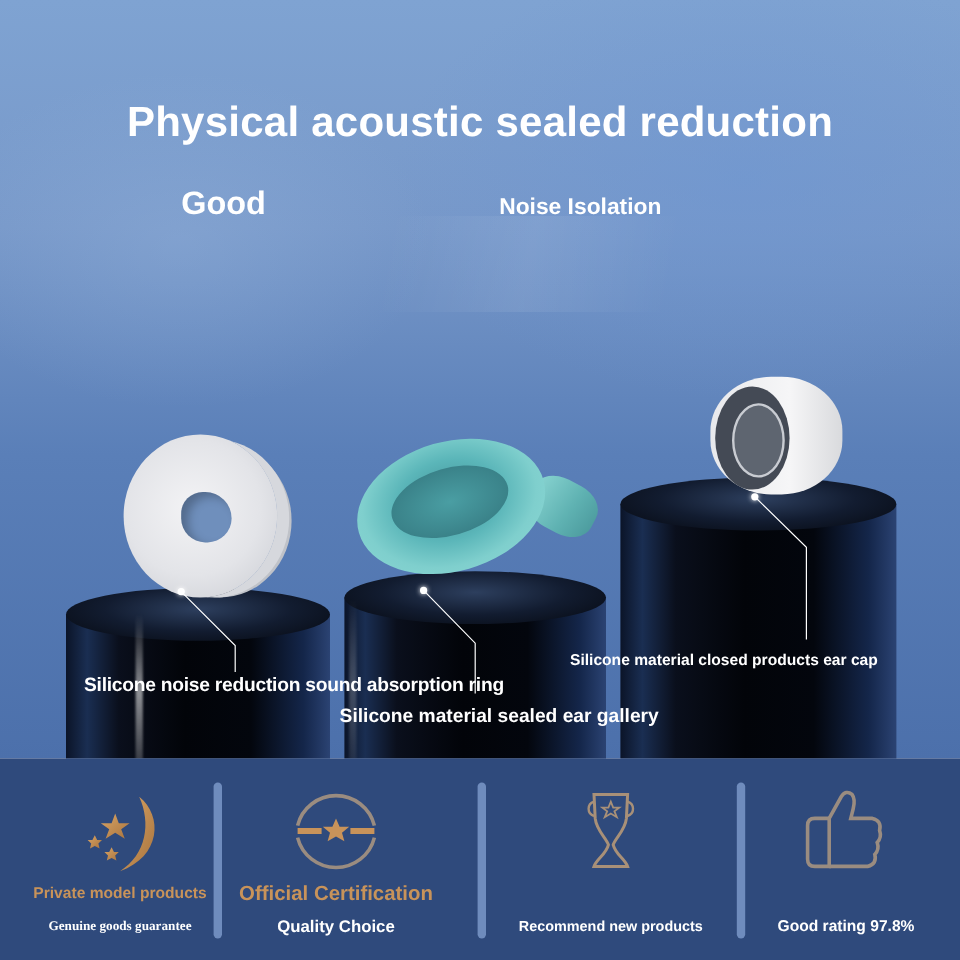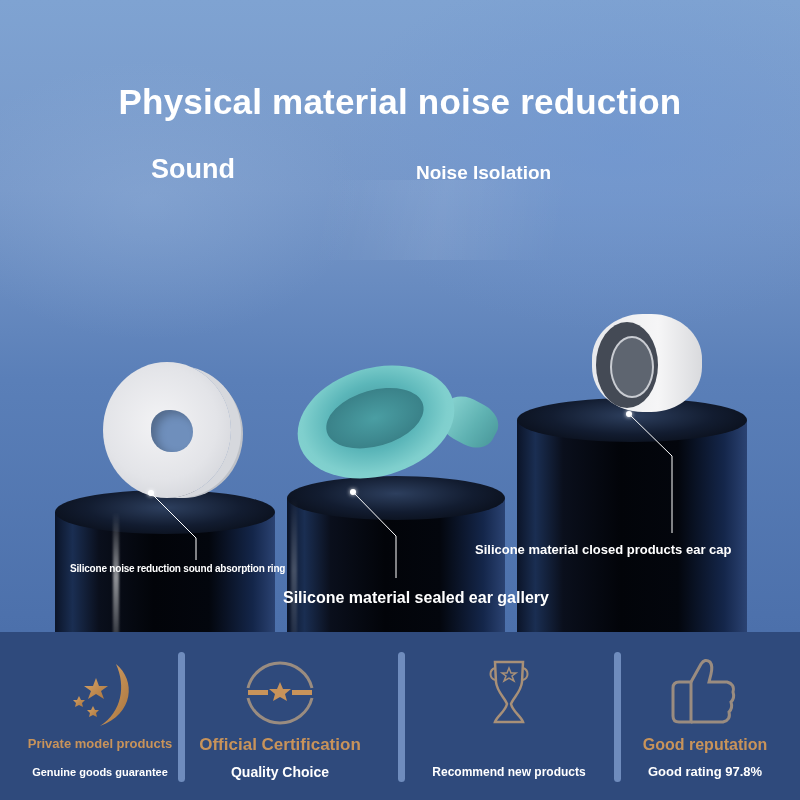--- a/index.html
+++ b/index.html
@@ -39,43 +39,43 @@
   .stem { position:absolute; left:440px; top:400px; width:58px; height:44px; border-radius:40%;
     background:linear-gradient(100deg, #8ad5d2, #5fb2b2 60%, #4b9a9d); transform:rotate(28deg); }
   .earcap { position:absolute; left:592px; top:314px; width:110px; height:98px; border-radius:46%;
     background:linear-gradient(90deg, #e8e9ec 0%, #f6f6f7 60%, #d9dadd 100%); }
   .earcap .in1 { position:absolute; left:4px; top:8px; width:62px; height:86px; border-radius:50%; background:#444a55; }
   .earcap .in2 { position:absolute; left:18px; top:22px; width:40px; height:58px; border-radius:50%; background:#5e6570; border:2px solid #c9ccd2; }
 
   .dot { position:absolute; width:6px; height:6px; border-radius:50%; background:#fff; box-shadow:0 0 4px #fff; }
   svg.lines { position:absolute; left:0; top:0; }
   .lbl { position:absolute; color:#fff; font-weight:bold; white-space:nowrap; }
-  .l1 { left:70px; top:563px; font-size:10px; letter-spacing:-0.2px; }
+  .l1 { left:70px; top:563px; font-size:16px; letter-spacing:-0.2px; }
   .l2 { left:283px; top:589px; font-size:16px;text-align:center; }
   .l3 { left:475px; top:542px; font-size:13px; }
 
   .footer { position:absolute; left:0; top:632px; width:800px; height:168px; background:#2f4a7c; }
   .item { position:absolute; top:0; height:188px; text-align:center; }
   .item .icon { position:absolute; left:50%; transform:translateX(-50%); top:20px; width:80px; height:80px; }
   .item .head { position:absolute; left:0; width:100%; top:104px; color:#c8935a; font-weight:bold; white-space:nowrap; }
   .item .desc { position:absolute; left:0; width:100%; top:132px; color:#fff; font-weight:bold; white-space:nowrap; }
-  .i1 { left:10px; width:180px; } .i1 .head { font-size:13px; } .i1 .desc { font-size:11px; top:134px; }
+  .i1 { left:10px; width:180px; } .i1 .head { font-size:13px; } .i1 .desc { font-size:11px; top:134px;font-family:Liberation Serif, serif; }
   .i2 { left:180px; width:200px; } .i2 .head { font-size:17px; top:103px; } .i2 .desc { font-size:14px; top:132px; }
   .i3 { left:404px; width:210px; } .i3 .head { font-size:14px; top:106px; } .i3 .desc { font-size:12px; top:133px; }
   .i4 { left:620px; width:170px; } .i4 .head { font-size:16px; top:104px; } .i4 .desc { font-size:13px; top:132px; }
   .sep { position:absolute; top:20px; width:7px; height:130px; border-radius:4px; background:#6f8cbd; }
 </style>
 </head>
 <body>
 
 <div class="hero">
   <div class="band"></div>
-  <div class="title">Physical material noise reduction</div>
+  <div class="title">Physical acoustic sealed reduction</div>
   <div class="sub1">
-    <div>Sound</div>
+    <div>Good</div>
   </div>
   <div class="sub2">Noise Isolation</div>
 
   <div class="pillar p1">
       <div class="cap"></div>
       <div class="hl" style="left:58px"></div>
     </div>
   <div class="pillar p2">
       <div class="cap"></div>
       <div class="hl" style="left:4px;opacity:.4"></div>
@@ -151,16 +151,15 @@
     </svg>
     <div class="desc">Recommend new products</div>
   </div>
   <div class="sep" style="left:614px"></div>
 
   <div class="item i4">
     <svg class="icon" viewBox="0 0 80 80">
       <path d="M8 36 Q8 30 14 30 L26 30 L26 70 L14 70 Q8 70 8 64 Z" fill="none" stroke="#9a8c80" stroke-width="3"></path>
       <path d="M26 30 L36 12 Q40 6 45 10 Q48 14 46 22 L44 30 L62 30 Q70 32 68 40 Q70 46 66 50 Q68 56 64 60 Q66 68 58 70 L26 70" fill="none" stroke="#9a8c80" stroke-width="3"></path>
     </svg>
-    <div class="head">Good reputation</div>
     <div class="desc">Good rating 97.8%</div>
   </div>
 </div>
 
 </body></html>

